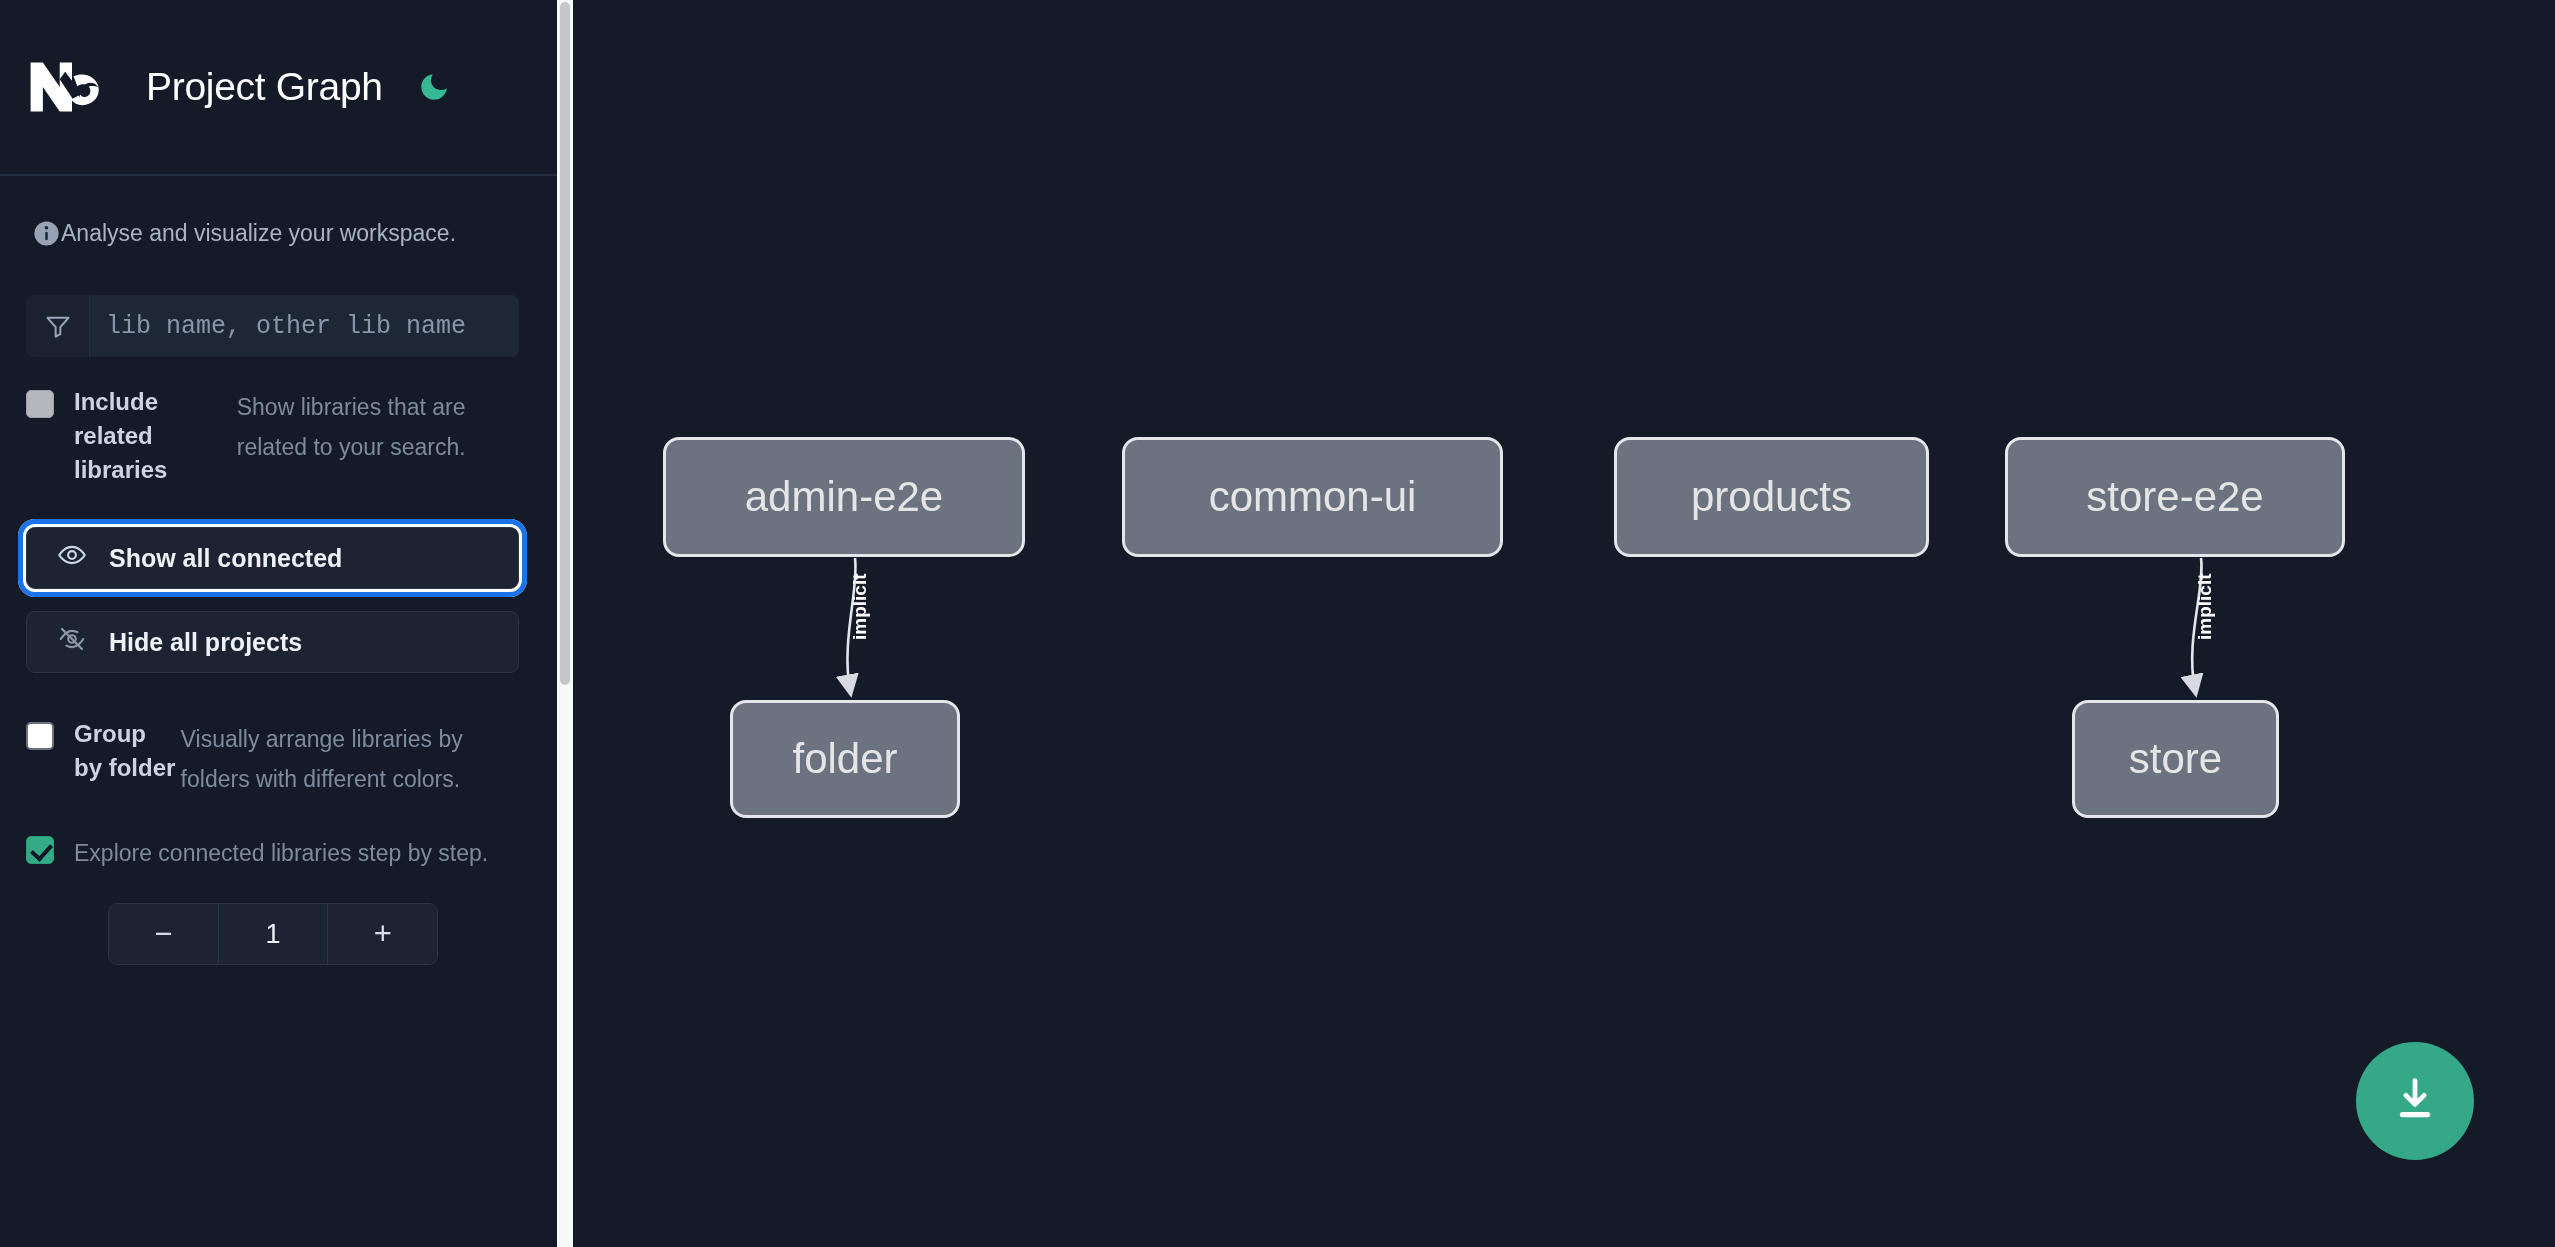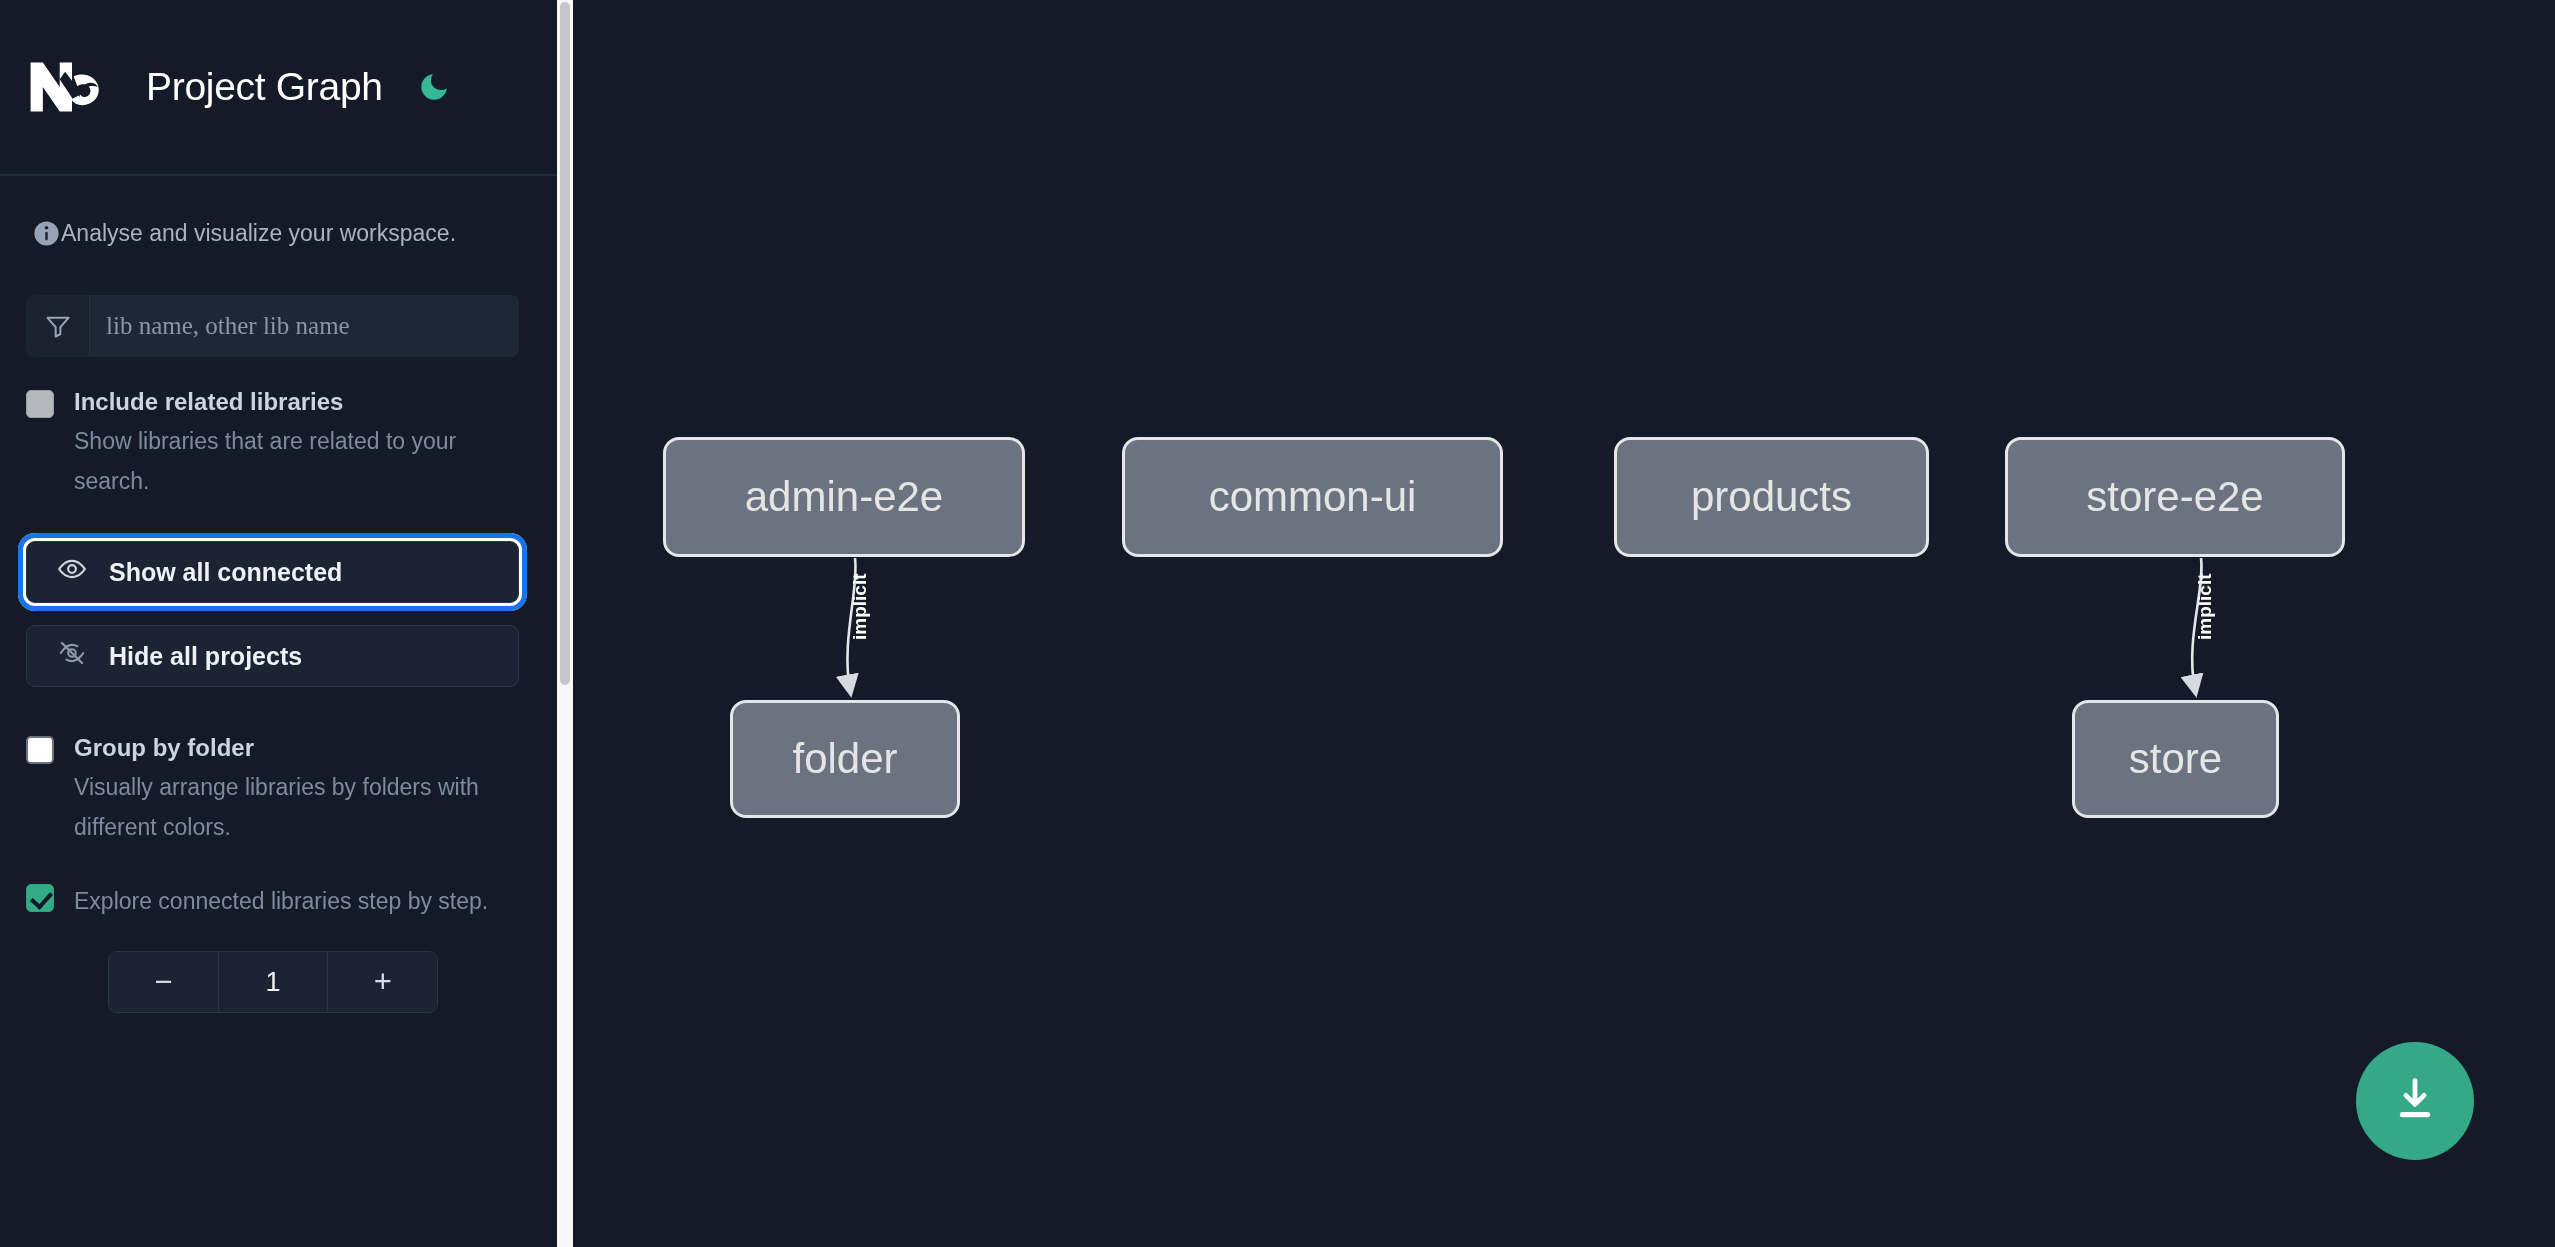--- a/index.html
+++ b/index.html
@@ -74,21 +74,21 @@
     display: flex; align-items: center; justify-content: center;
     background: #1a222f;
     border-right: 1px solid #27303f;
   }
   .search-input {
     flex: 1;
     background: #1e2736;
     border: none; outline: none;
     color: #e7ecf3;
     font-size: 25px;
-    font-family: Liberation Serif, serif;
+    font-family: Liberation Mono, monospace;
     padding: 0 16px;
   }
   .search-input::placeholder { color: #8b97a9; }
 
   .opt-row {
     display: flex;
     padding: 28px 40px 0 26px;
     gap: 20px;
   }
   .opt-row.tight { padding-top: 24px; }
@@ -104,21 +104,21 @@
   .cbox.checked { background: #33ab84; border: 1px solid #2c9e79; }
   .cbox.checked::after {
     content: "";
     position: absolute;
     left: 8px; top: 3px;
     width: 9px; height: 16px;
     border: solid #111827;
     border-width: 0 4px 4px 0;
     transform: rotate(42deg);
   }
-  .opt-texts { display: flex; flex-direction: column; justify-content: flex-end; }
+  .opt-texts { display: flex; flex-direction: row; justify-content: flex-end; }
   .opt-label {
     color: #ccd4e0;
     font-size: 24px;
     font-weight: bold;
     line-height: 34px;
   }
   .opt-desc {
     color: #7e8b9d;
     font-size: 23px;
     line-height: 40px;

